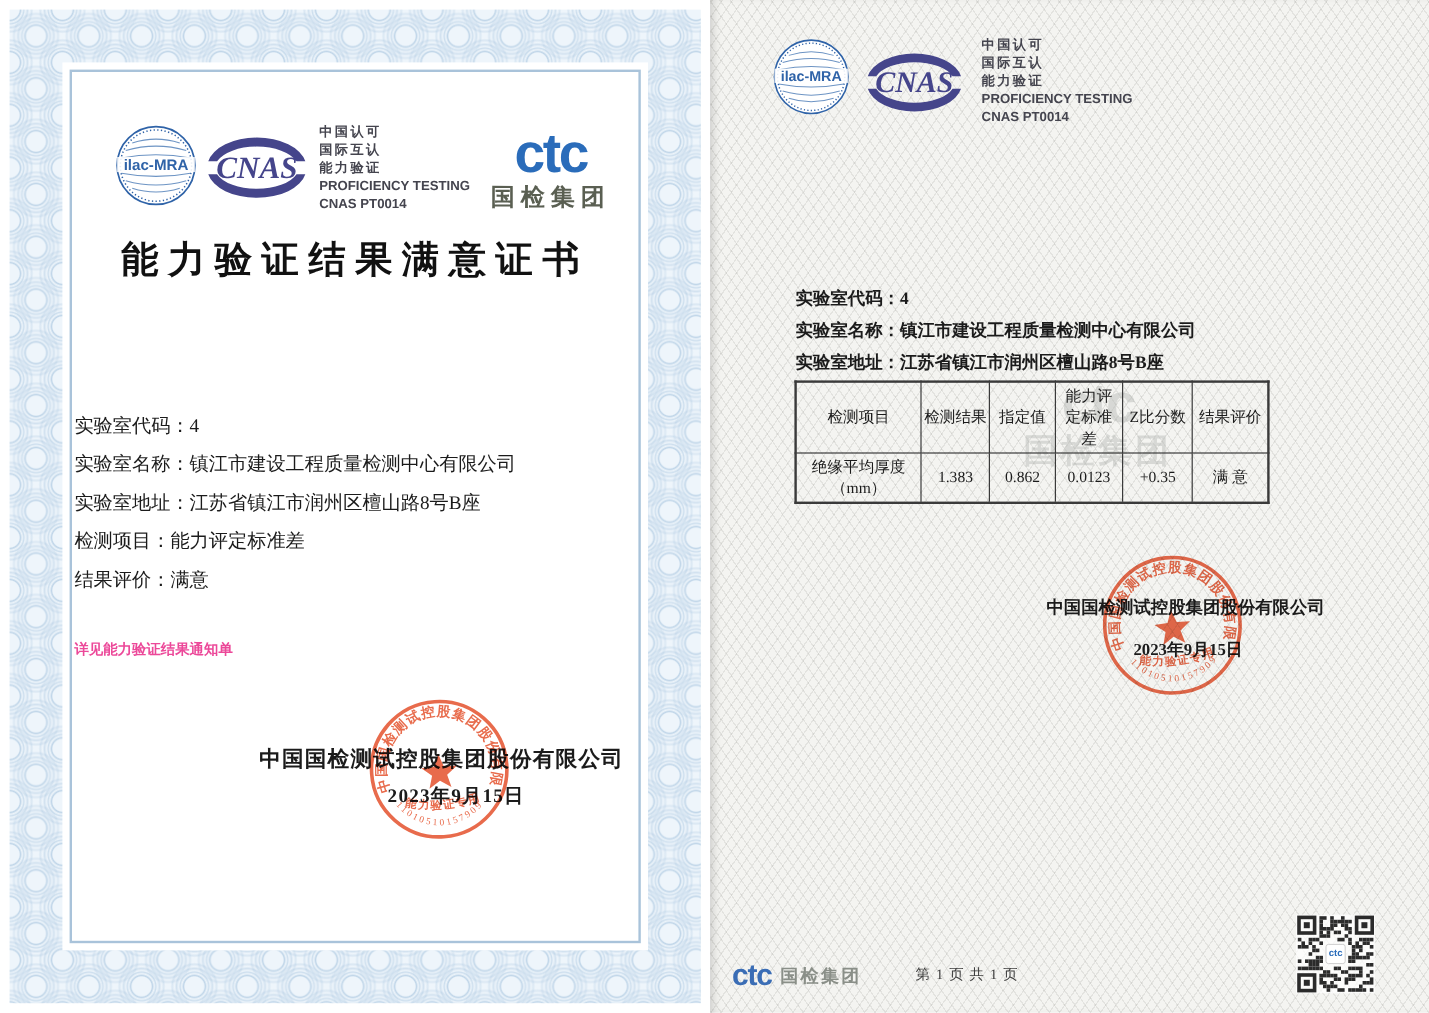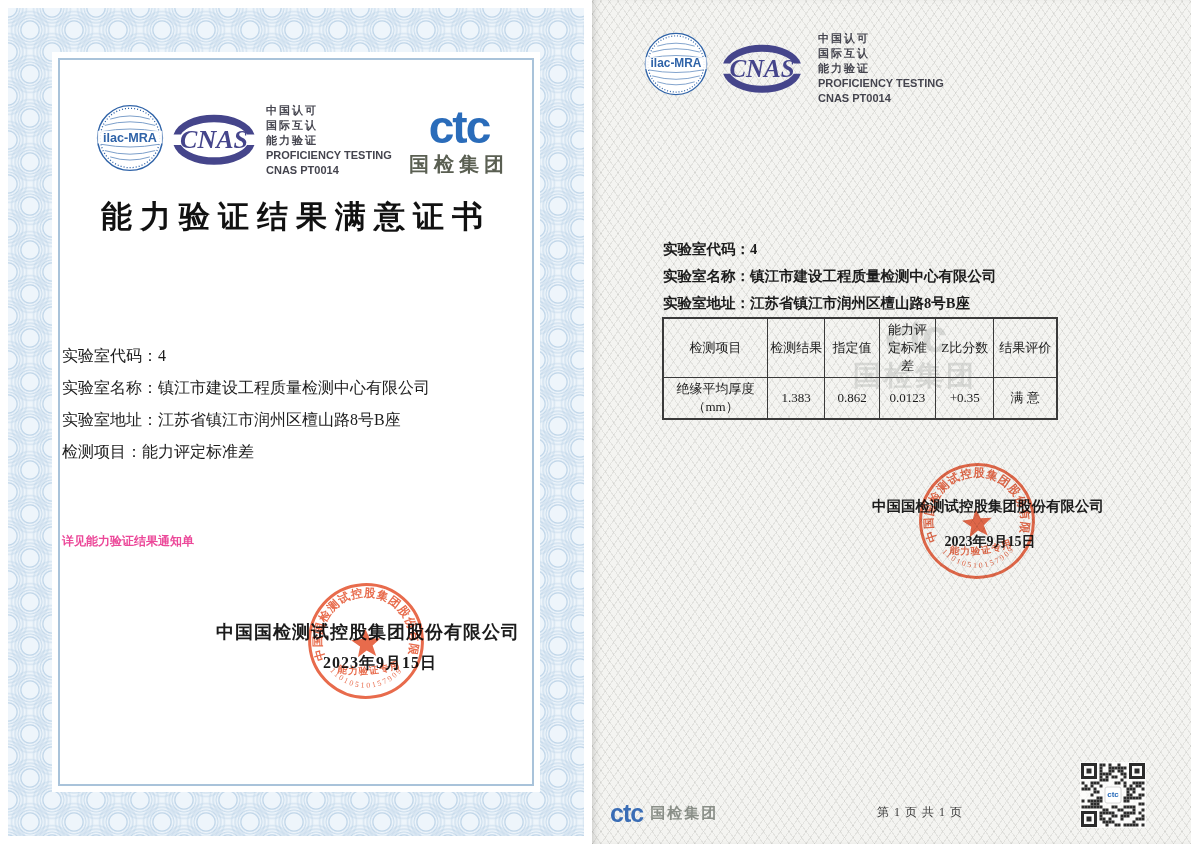--- a/index.html
+++ b/index.html
@@ -87,21 +87,21 @@
 
   .notice-issuer { position:absolute; left:246px; top:497px; width:300px; text-align:center;
                    font-size:14.5px; font-weight:700; color:#1b1b1b; z-index:2; }
   .notice-date   { position:absolute; left:248px; top:533px; width:300px; text-align:center;
                    font-size:14px; font-weight:700; color:#1b1b1b; z-index:2; }
 
   .notice-footer-logo { position:absolute; left:18px; top:801px; display:flex; align-items:center; gap:7px;
                         font-family:"Liberation Sans", sans-serif; }
   .ctc-small    { font-weight:900; font-size:25px; color:#3a6db5; letter-spacing:-1px; line-height:1; }
   .ctc-cn-small { font-weight:700; font-size:15px; color:#8a8f88; letter-spacing:2px; }
-  .page-num { position:absolute; left:171px; top:804px; width:200px; text-align:right;
+  .page-num { position:absolute; left:171px; top:804px; width:200px; text-align:left;
               font-size:12px; color:#3c3c3c; letter-spacing:1px; }
   .qr { position:absolute; left:488px; top:762px; width:66px; height:66px; }
 </style>
 </head>
 <body>
 
 <div class="page-cert">
   <div class="gl-band"></div>
   <div class="gl-gap"></div>
   <div class="gl-line"></div>
@@ -139,20 +139,21 @@
       <div class="ctc-cn">国检集团</div>
     </div>
 
     <div class="cert-title">能力验证结果满意证书</div>
 
     <div class="cert-fields">
       <div class="cert-field"><span>实验室代码：</span><span>4</span></div>
       <div class="cert-field"><span>实验室名称：</span><span>镇江市建设工程质量检测中心有限公司</span></div>
       <div class="cert-field"><span>实验室地址：</span><span>江苏省镇江市润州区檀山路8号B座</span></div>
       <div class="cert-field"><span>检测项目：</span><span>能力评定标准差</span></div>
+      <div class="cert-field"><span>结果评价：</span><span>满意</span></div>
     </div>
     <div class="cert-see">详见能力验证结果通知单</div>
 
     <div class="cert-issuer">中国国检测试控股集团股份有限公司</div>
     <div class="cert-date">2023年9月15日</div>
 
     <div class="stamp stamp-cert">
       <svg width="120" height="120" viewBox="0 0 200 200">
         <defs>
           <path id="arcTopL" d="M 30.5 125.3 A 74 74 0 1 1 169.5 125.3"></path>

